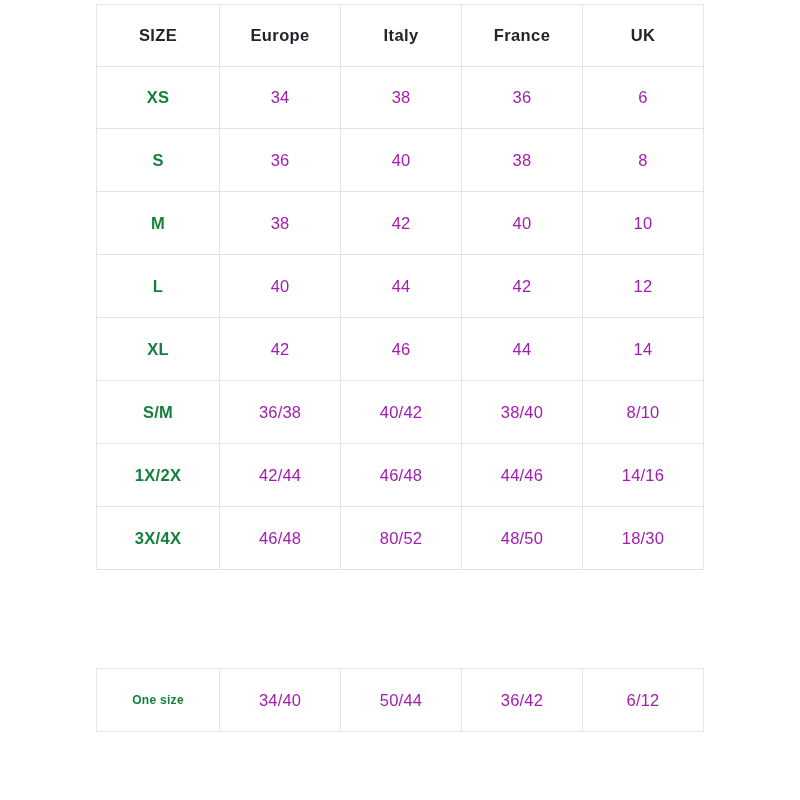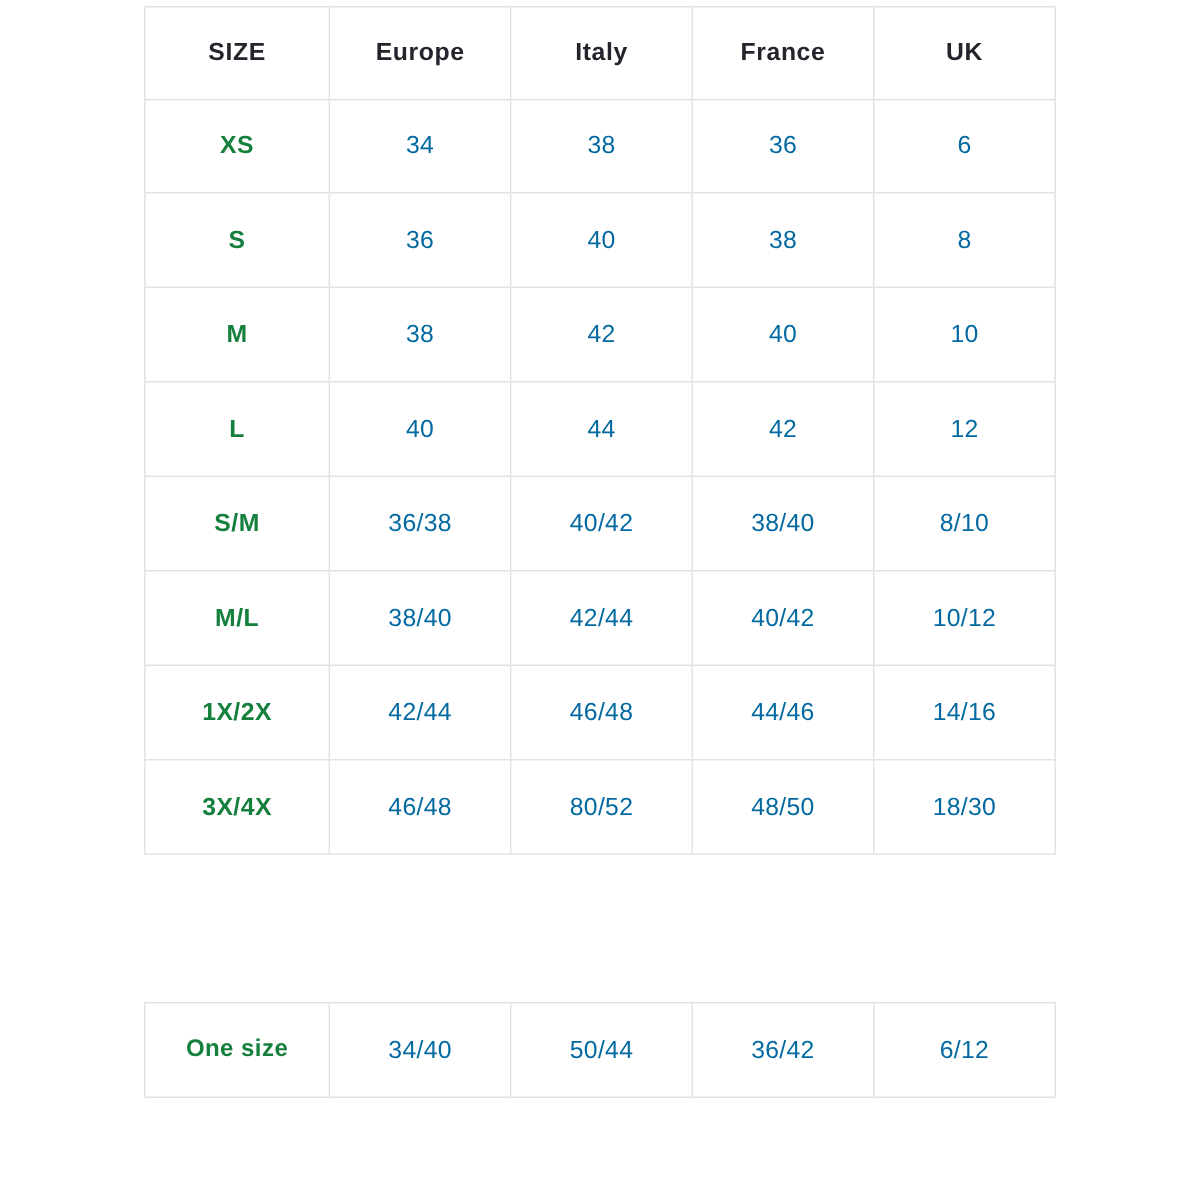--- a/index.html
+++ b/index.html
@@ -34,21 +34,21 @@
     table-layout: fixed;
   }
   table.size-table td,
   table.size-table th {
     border: 1px solid #e3e3e6;
     text-align: center;
     vertical-align: middle;
     padding: 0;
     font-weight: normal;
     font-size: 16.5px;
-    color: #0369a1;
+    color: #a21caf;
     letter-spacing: 0.2px;
   }
   
   col.c0 { width: 118px; }
   col.c1 { width: 116px; }
   col.c2 { width: 116px; }
   col.c3 { width: 116px; }
   col.c4 { width: 116px; }
 
   table.size-table tr { height: 63px; }
@@ -61,21 +61,21 @@
     color: #23242c;
     letter-spacing: 0.4px;
   }
   table.size-table td.rowhead {
     font-weight: bold;
     color: #15803d;
     font-size: 16.5px;
     letter-spacing: 0.3px;
   }
   #extra-table td.rowhead {
-    font-size: 16px;
+    font-size: 12px;
   }
   #extra-table tr { height: 63px; }
 </style>
 </head>
 <body>
 
 <div id="page">
 
   <div class="table-wrap" id="main-table-wrap">
     <table class="size-table" id="main-table">
@@ -118,32 +118,32 @@
           <td>10</td>
         </tr>
         <tr>
           <td class="rowhead">L</td>
           <td>40</td>
           <td>44</td>
           <td>42</td>
           <td>12</td>
         </tr>
         <tr>
+          <td class="rowhead">XL</td>
+          <td>42</td>
+          <td>46</td>
+          <td>44</td>
+          <td>14</td>
+        </tr>
+        <tr>
           <td class="rowhead">S/M</td>
           <td>36/38</td>
           <td>40/42</td>
           <td>38/40</td>
           <td>8/10</td>
-        </tr>
-        <tr>
-          <td class="rowhead">M/L</td>
-          <td>38/40</td>
-          <td>42/44</td>
-          <td>40/42</td>
-          <td>10/12</td>
         </tr>
         <tr>
           <td class="rowhead">1X/2X</td>
           <td>42/44</td>
           <td>46/48</td>
           <td>44/46</td>
           <td>14/16</td>
         </tr>
         <tr>
           <td class="rowhead">3X/4X</td>

